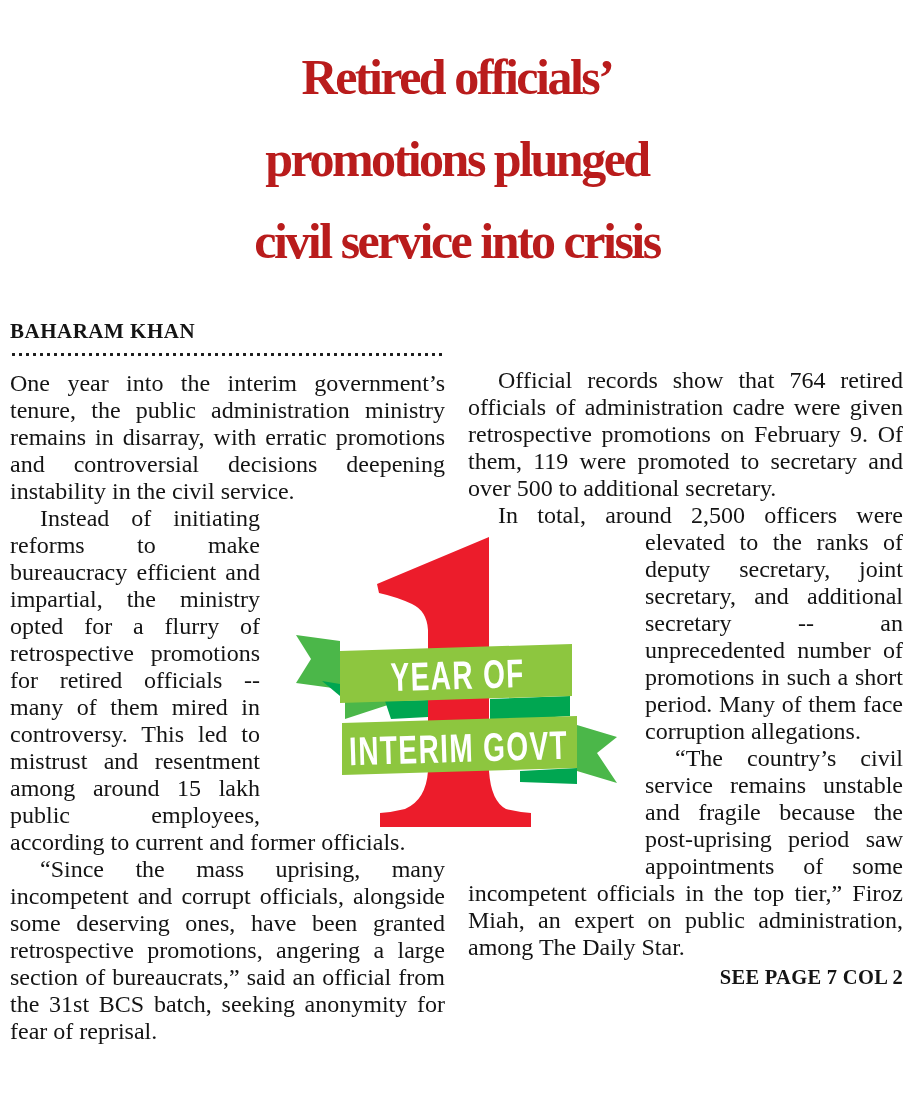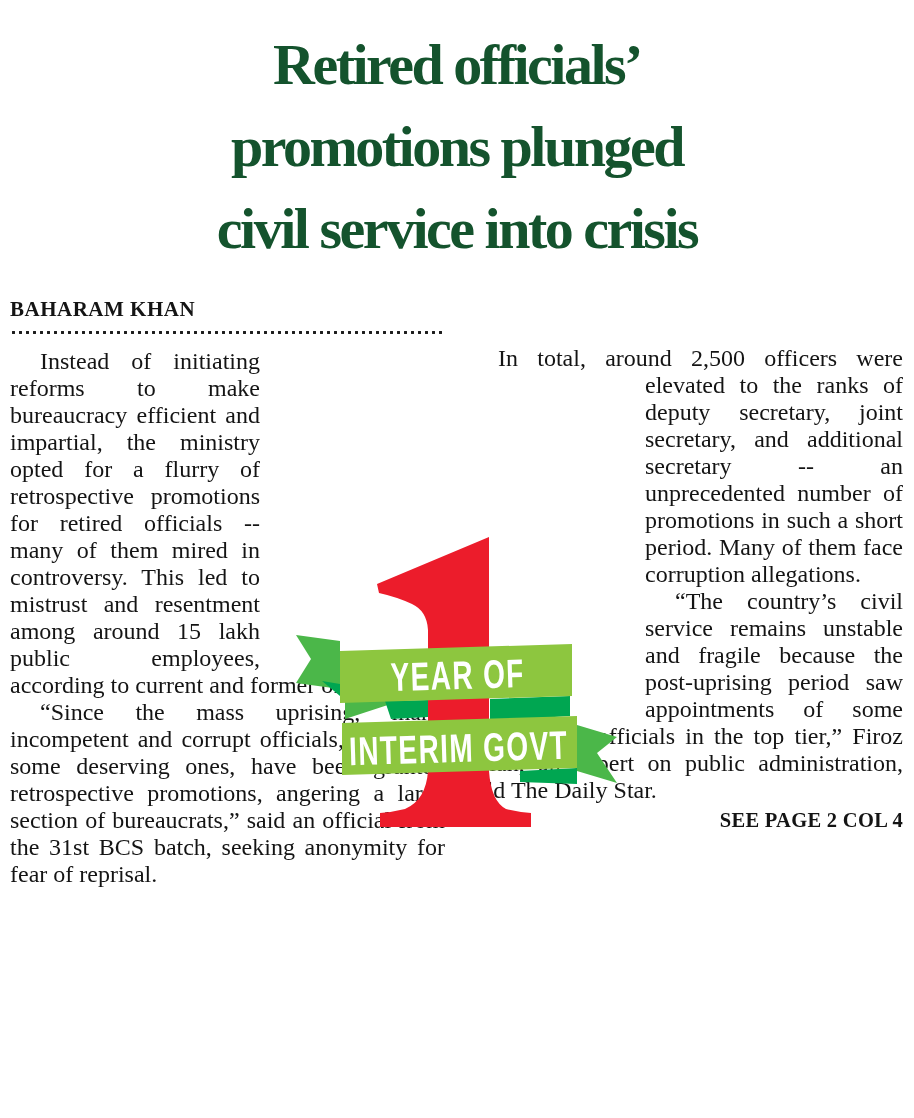--- a/index.html
+++ b/index.html
@@ -1,25 +1,25 @@
 <!DOCTYPE html>
 <html><head>
 <meta charset="utf-8">
 <style>
   html,body { margin:0; padding:0; background:#ffffff; }
   .page {
     position:relative; width:914px; height:1118px; background:#ffffff;
     font-family:"Liberation Serif", serif; color:#141414; overflow:hidden;
   }
   .headline {
-    margin:24px 6px 0; text-align:center; font-weight:700;
-    font-size:58px; line-height:82px; letter-spacing:-2.5px;
-    color:#14532d; white-space:pre-line;
+    margin:36px 6px 0; text-align:center; font-weight:700;
+    font-size:50px; line-height:82px; letter-spacing:-2.5px;
+    color:#b91c1c; white-space:pre-line;
   }
-  .cols { display:flex; gap:23px; padding:0 10px; margin-top:24px; }
+  .cols { display:flex; gap:23px; padding:0 10px; margin-top:34px; }
   .col { width:435px; font-size:24px; line-height:27px; text-align:justify; }
   .col-right { padding-top:51px; }
   .byline { font-weight:700; font-size:21px; letter-spacing:.5px; line-height:24px; padding-top:3px; }
   .dotted-rule {
     height:5px; margin:9px 0 13px;
     background-image:radial-gradient(circle, #1c1c1c 1.4px, transparent 1.7px);
     background-size:7px 5px; background-repeat:repeat-x; background-position:0 50%;
   }
   .col p { margin:0; }
   .col p.ind { text-indent:30px; }
@@ -39,28 +39,30 @@
 
   <h1 class="headline">Retired officials’
 promotions plunged
 civil service into crisis</h1>
 
   <div class="cols">
 
     <div class="col">
       <div class="byline">BAHARAM KHAN</div>
       <div class="dotted-rule"></div>
+      <p>One year into the interim government’s tenure, the public administration ministry remains in disarray, with erratic promotions and controversial decisions deepening instability in the civil service.</p>
       <p class="ind"><span class="cut-r"></span><span>Instead of initiating reforms to make bureaucracy efficient and impartial, the ministry opted for a flurry of retrospective promotions for retired officials -- many of them mired in controversy. This led to mistrust and resentment among around 15 lakh public employees, according to current and former officials.</span></p>
       <p class="ind">“Since the mass uprising, many incompetent and corrupt officials, alongside some deserving ones, have been granted retrospective promotions, angering a large section of bureaucrats,” said an official from the 31st BCS batch, seeking anonymity for fear of reprisal.</p>
     </div>
 
     <div class="col col-right">
+      <p class="ind">Official records show that 764 retired officials of administration cadre were given retrospective promotions on February 9. Of them, 119 were promoted to secretary and over 500 to additional secretary.</p>
       <p class="ind"><span class="cut-l"></span><span>In total, around 2,500 officers were elevated to the ranks of deputy secretary, joint secretary, and additional secretary -- an unprecedented number of promotions in such a short period. Many of them face corruption allegations.</span></p>
-      <p class="ind">“The country’s civil service remains unstable and fragile because the post-uprising period saw appointments of some incompetent officials in the top tier,” Firoz Miah, an expert on public administration, told The Daily Star.</p>
-      <div class="jump-line">SEE PAGE 2 COL 4</div>
+      <p class="ind">“The country’s civil service remains unstable and fragile because the post-uprising period saw appointments of some incompetent officials in the top tier,” Firoz Miah, an expert on public administration, among The Daily Star.</p>
+      <div class="jump-line">SEE PAGE 7 COL 2</div>
     </div>
 
   </div>
 
   <svg class="badge" viewBox="0 0 326 350" aria-hidden="true">
 
     <path fill="#EC1C2B" d="M 193,34 L 81,81 L 83,90 Q 101,94 116,101 Q 131,108 132,127
          L 132,268 Q 130,297 109,306 Q 97,309 84,310 L 84,324
          L 235,324 L 235,310 Q 222,309 210,306 Q 195,298 193,268 Z"></path>
 

